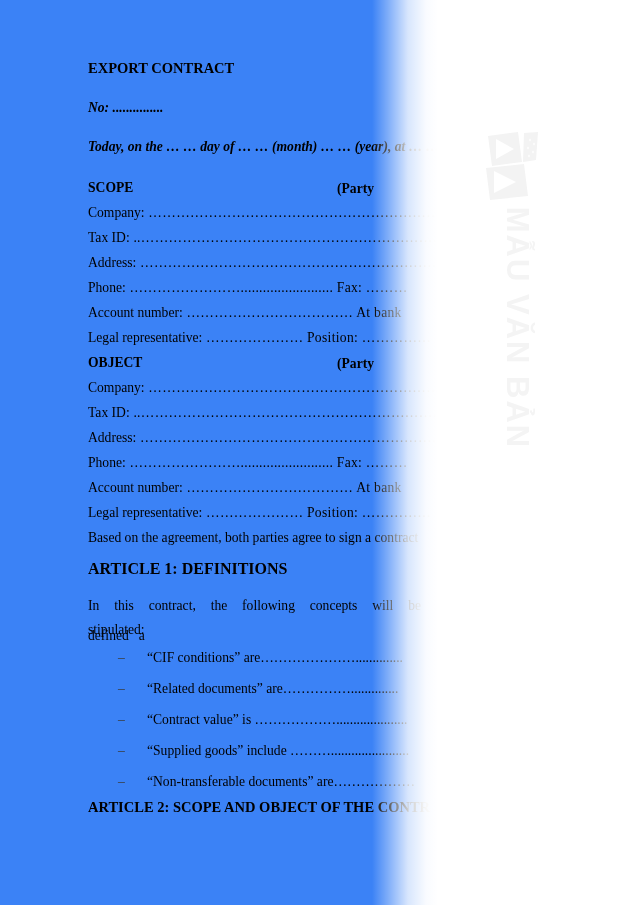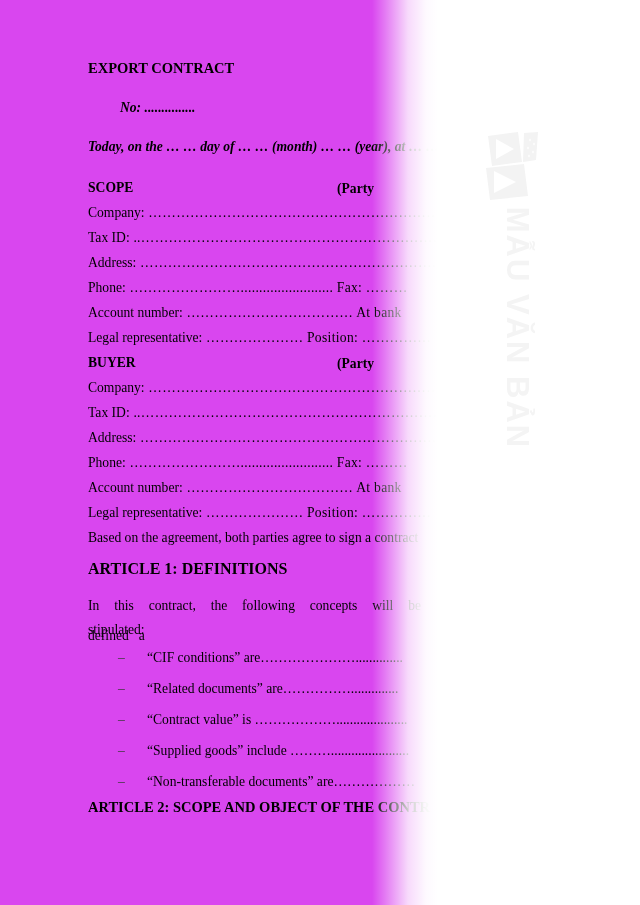--- a/index.html
+++ b/index.html
@@ -15,21 +15,21 @@
     overflow: hidden;
     font-family: "Liberation Serif", "DejaVu Serif", serif;
     color: #000000;
     -webkit-font-smoothing: antialiased;
   }
 
   
   #page {
     position: absolute;
     inset: 0;
-    background: #d946ef;
+    background: #3b82f6;
   }
 
   
   #watermark {
     position: absolute;
     left: 452px;
     top: 120px;
     width: 130px;
     height: 360px;
     pointer-events: none;
@@ -135,21 +135,21 @@
 </style>
 </head>
 <body>
 
 <div id="page">
 
   <div id="content">
 
     <div class="line bold" style="top:61px; left:0; font-size:14.5px;">EXPORT CONTRACT</div>
 
-    <div class="line ital" style="top:101px; left:0;margin-left:32px;">No: ...............</div>
+    <div class="line ital" style="top:101px; left:0;">No: ...............</div>
 
     <div class="line ital" style="top:140px; left:0;">Today, on the … …  day of … …  (month) … …  (year), at … …</div>
 
     <div class="line bold" style="top:181px; left:0;">SCOPE</div>
     <div class="col2" style="top:181px;">(Party</div>
 
     <div class="line" style="top:206px; left:0;">
       <span>Company:</span><span class="dots">  ……………………………………………………………………</span>
     </div>
     <div class="line" style="top:231px; left:0;">
@@ -161,21 +161,21 @@
     <div class="line" style="top:281px; left:0;">
       <span>Phone:</span><span class="dots"> ……………………......................... Fax: ………</span>
     </div>
     <div class="line" style="top:306px; left:0;">
       <span>Account number:</span><span class="dots"> ………………………………  At bank</span>
     </div>
     <div class="line" style="top:331px; left:0;">
       <span>Legal representative:</span><span class="dots"> ………………… Position: ……………</span>
     </div>
 
-    <div class="line bold" style="top:356px; left:0;">BUYER</div>
+    <div class="line bold" style="top:356px; left:0;">OBJECT</div>
     <div class="col2" style="top:356px;">(Party</div>
 
     <div class="line" style="top:381px; left:0;">
       <span>Company:</span><span class="dots">  ……………………………………………………………………</span>
     </div>
     <div class="line" style="top:406px; left:0;">
       <span>Tax ID:</span><span class="dots"> ..………………………………………………………………………</span>
     </div>
     <div class="line" style="top:431px; left:0;">
       <span>Address:</span><span class="dots"> ……………………………………………………………………</span>

